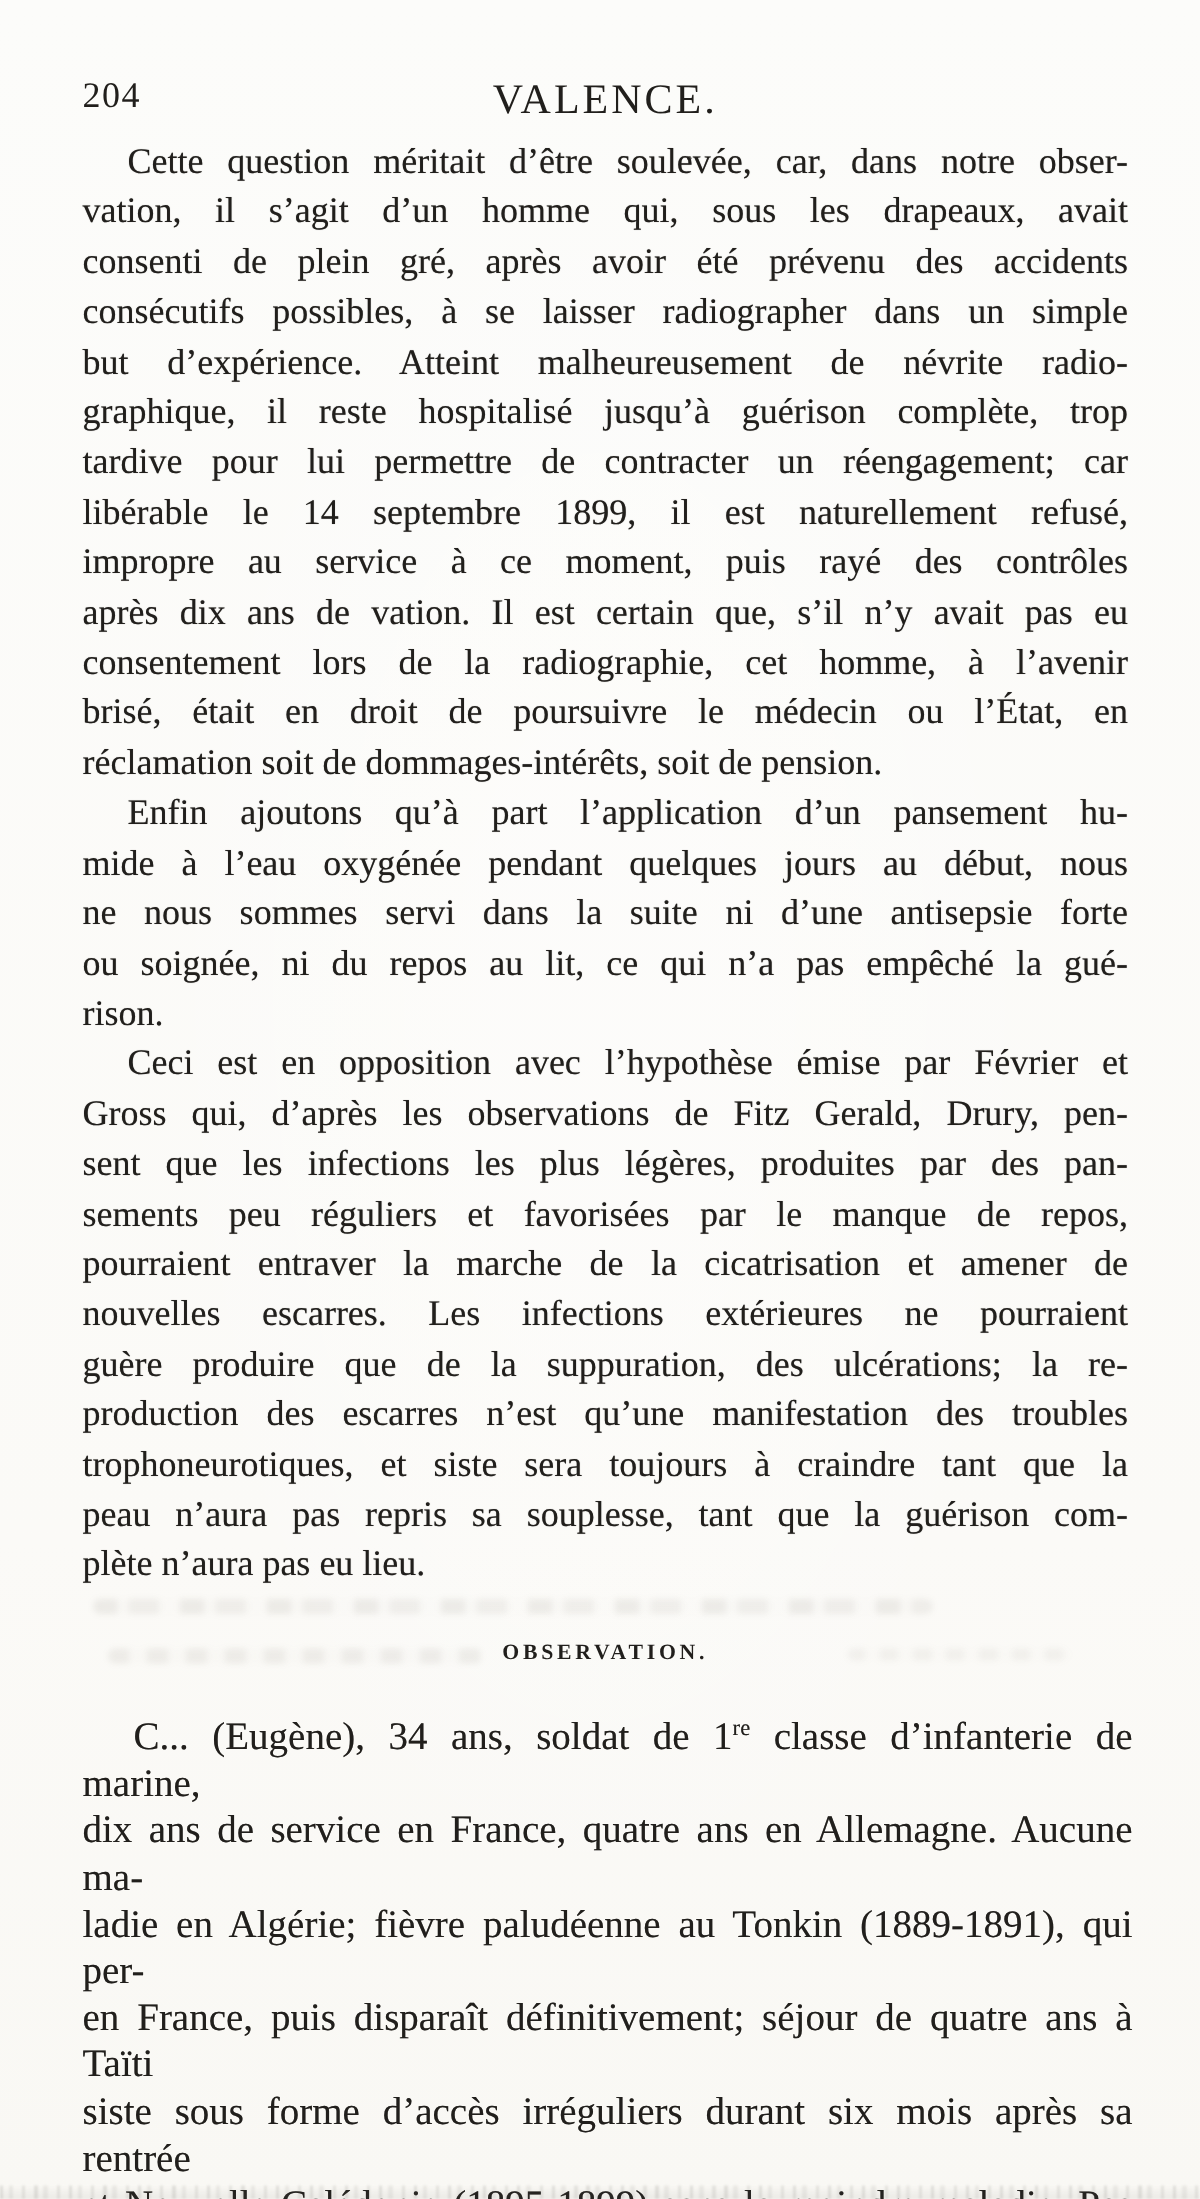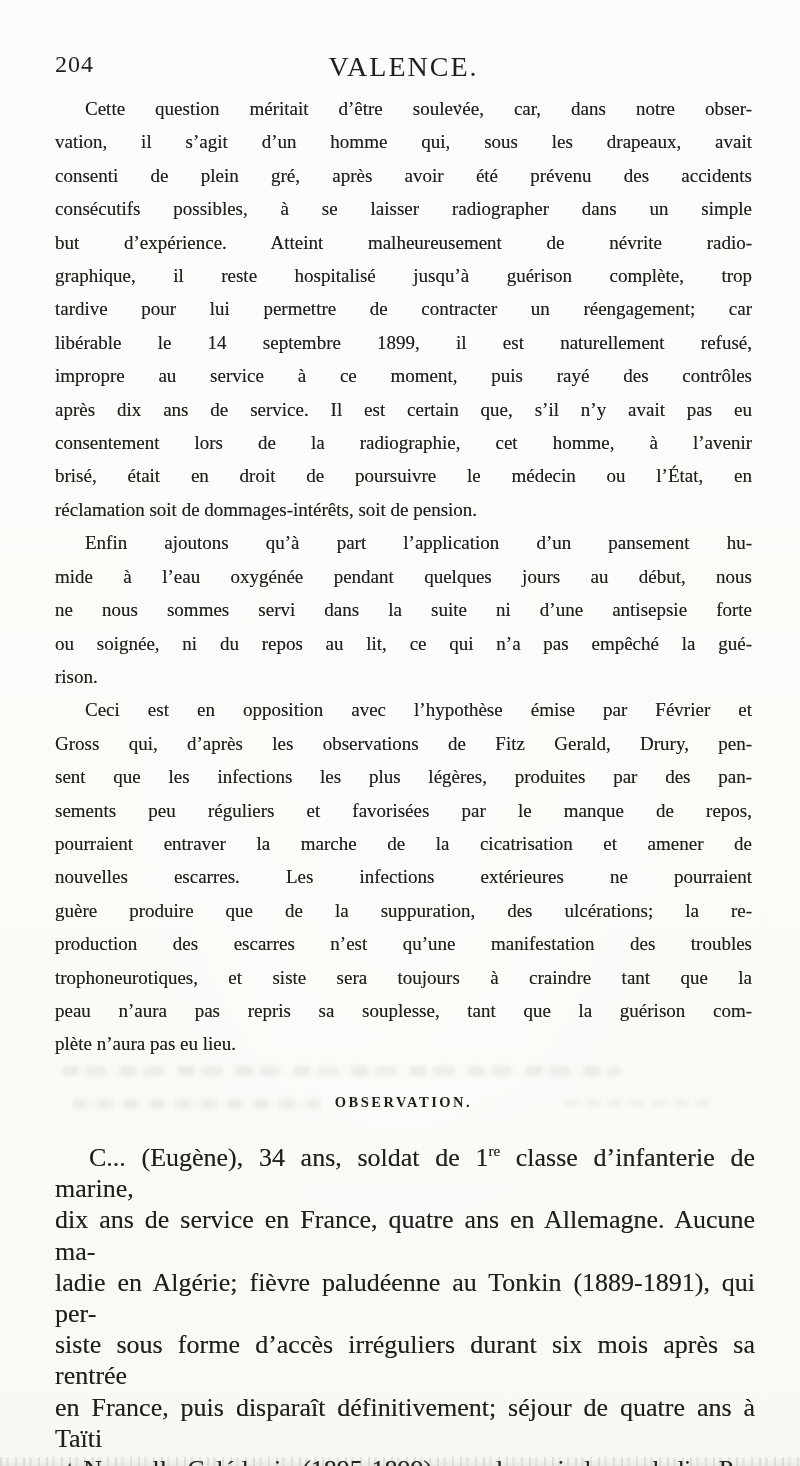--- a/index.html
+++ b/index.html
@@ -43,21 +43,21 @@
     text-align: center;
     font-size: 28px;
     letter-spacing: 2px;
   }
   
   .body-text {
     position: absolute;
     top: 92px;
     left: 55px;
     width: 697px;
-    font-size: 19px;
+    font-size: 24px;
     line-height: 33.4px;
     text-shadow: 0 0 0.5px rgba(30,28,24,0.55);
   }
   .observation-heading {
     position: absolute;
     top: 1094px;
     left: 55px;
     width: 697px;
     text-align: center;
     font-size: 14.5px;
@@ -155,21 +155,21 @@
       <div>
         <div class="text-line indent">Cette question méritait d’être soulevée, car, dans notre obser-</div>
         <div class="text-line">vation, il s’agit d’un homme qui, sous les drapeaux, avait</div>
         <div class="text-line">consenti de plein gré, après avoir été prévenu des accidents</div>
         <div class="text-line">consécutifs possibles, à se laisser radiographer dans un simple</div>
         <div class="text-line">but d’expérience. Atteint malheureusement de névrite radio-</div>
         <div class="text-line">graphique, il reste hospitalisé jusqu’à guérison complète, trop</div>
         <div class="text-line">tardive pour lui permettre de contracter un réengagement; car</div>
         <div class="text-line">libérable le 14 septembre 1899, il est naturellement refusé,</div>
         <div class="text-line">impropre au service à ce moment, puis rayé des contrôles</div>
-        <div class="text-line">après dix ans de service. Il est certain que, s’il n’y avait pas eu</div>
+        <div class="text-line">après dix ans de vation. Il est certain que, s’il n’y avait pas eu</div>
         <div class="text-line">consentement lors de la radiographie, cet homme, à l’avenir</div>
         <div class="text-line">brisé, était en droit de poursuivre le médecin ou l’État, en</div>
         <div class="text-line no-justify">réclamation soit de dommages-intérêts, soit de pension.</div>
       </div>
       <div>
         <div class="text-line indent">Enfin ajoutons qu’à part l’application d’un pansement hu-</div>
         <div class="text-line">mide à l’eau oxygénée pendant quelques jours au début, nous</div>
         <div class="text-line">ne nous sommes servi dans la suite ni d’une antisepsie forte</div>
         <div class="text-line">ou soignée, ni du repos au lit, ce qui n’a pas empêché la gué-</div>
         <div class="text-line no-justify">rison.</div>
@@ -193,21 +193,21 @@
   <div class="ink-bleed ink-bleed-2"></div>
   <div class="ink-bleed ink-bleed-3"></div>
 
   <div class="observation-heading">OBSERVATION.</div>
 
   <div class="observation-text">
       <div>
         <div class="text-line indent">C... (Eugène), 34 ans, soldat de 1<sup>re</sup> classe d’infanterie de marine,</div>
         <div class="text-line">dix ans de service en France, quatre ans en Allemagne. Aucune ma-</div>
         <div class="text-line">ladie en Algérie; fièvre paludéenne au Tonkin (1889-1891), qui per-</div>
+        <div class="text-line">en France, puis disparaît définitivement; séjour de quatre ans à Taïti</div>
         <div class="text-line">siste sous forme d’accès irréguliers durant six mois après sa rentrée</div>
-        <div class="text-line">en France, puis disparaît définitivement; séjour de quatre ans à Taïti</div>
         <div class="text-line">et Nouvelle-Calédonie (1895-1899) sans la moindre maladie. Pas</div>
       </div>
     </div>
 
   <div class="bottom-edge"></div>
 
 </div>
 
 </body></html>

